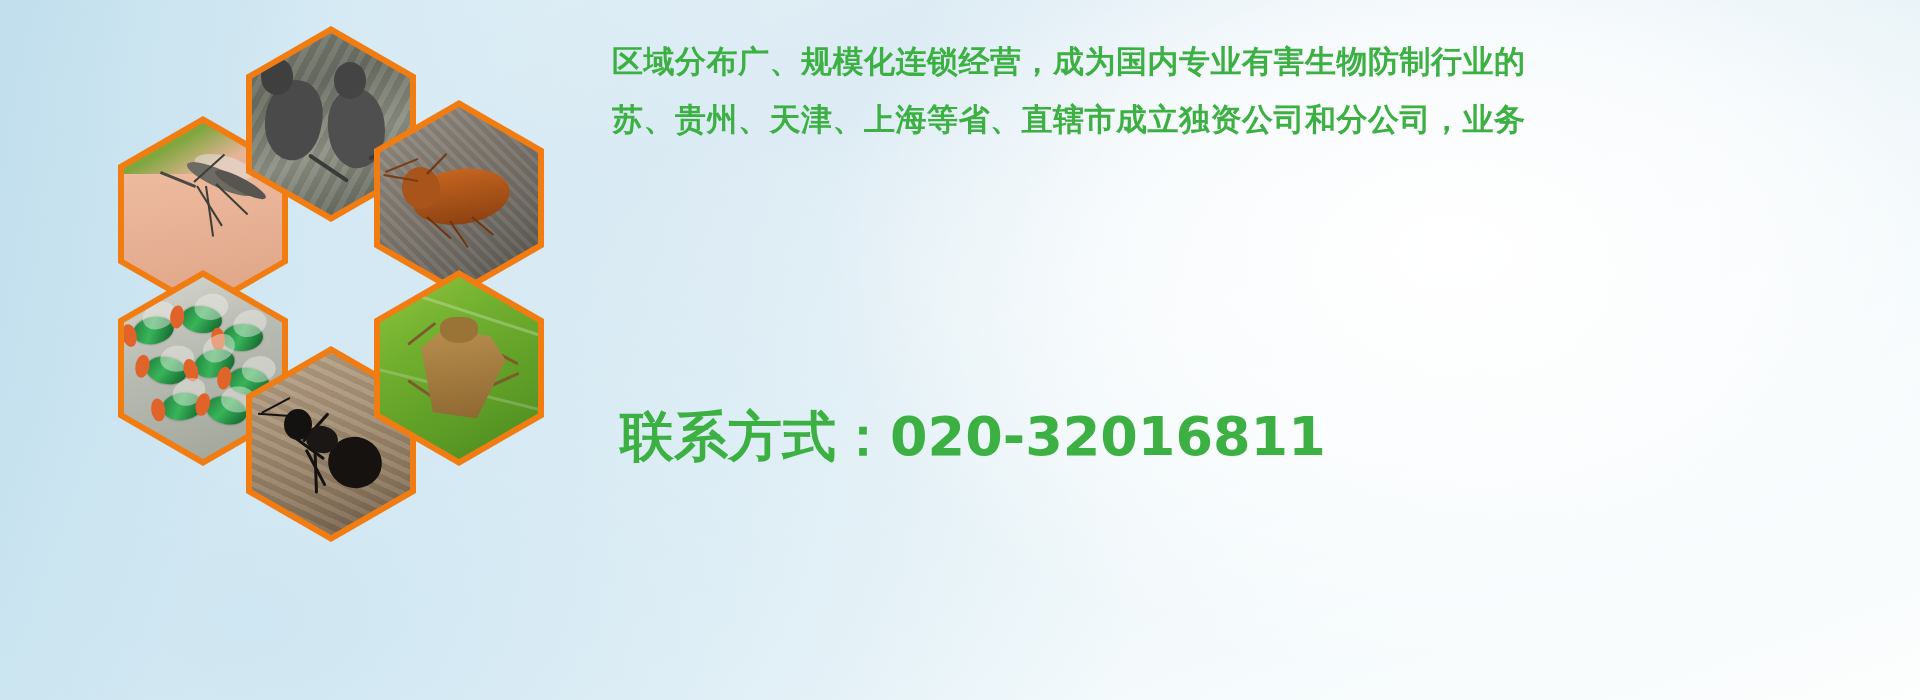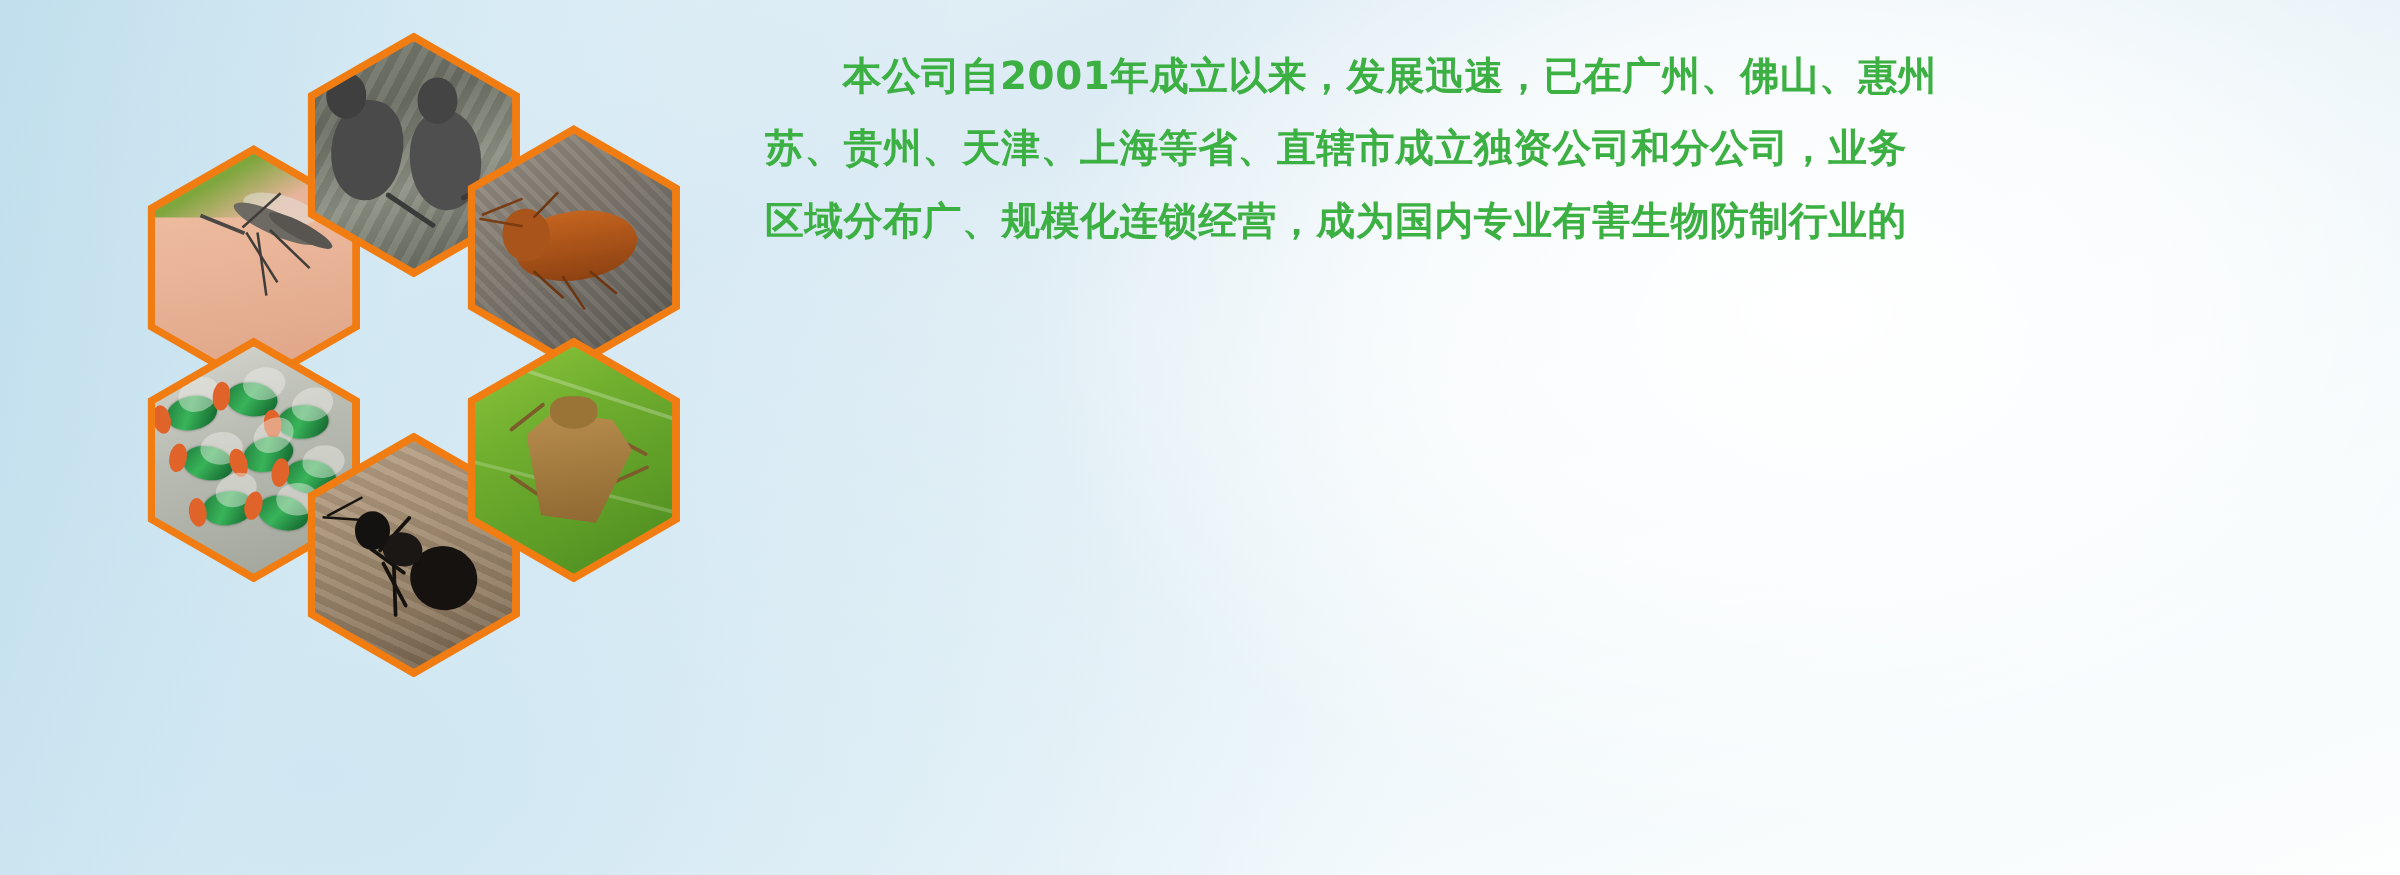--- a/index.html
+++ b/index.html
@@ -221,21 +221,23 @@
           <div class="lg" style="left:68%;top:60%;width:22%;transform:rotate(-24deg);"></div>
           <div class="shield"></div>
           <div class="hd"></div>
         </div>
       </div>
     </div>
 
   </div>
 
   <div class="copy">
-    <p class="p first">本公司自2001年成立以来，发展迅速，已在广州、佛山、惠州</p>
+    <p class="p">区域分布广、规模化连锁经营，成为国内专业有害生物防制行业的</p>
     <p class="p">苏、贵州、天津、上海等省、直辖市成立独资公司和分公司，业务</p>
-    <p class="p">区域分布广、规模化连锁经营，成为国内专业有害生物防制行业的</p>
   </div>
 
   <div class="contact">
+    <div class="row1">
+      <span>联系方式：</span><span>020-32016811</span>
+    </div>
   </div>
 
 </div>
 
 </body></html>

